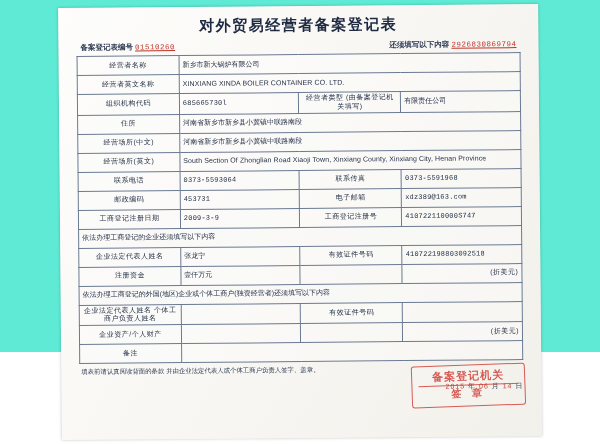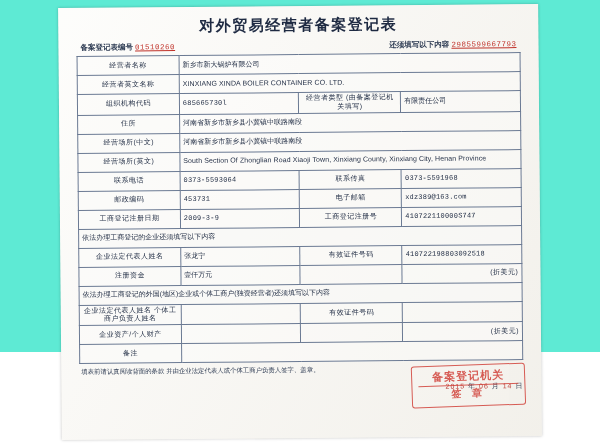--- a/index.html
+++ b/index.html
@@ -180,21 +180,21 @@
 
       <div class="title">对外贸易经营者备案登记表</div>
 
       <div class="toprow">
         <div>
           <span class="lbl">备案登记表编号</span>
           <span class="red">01510260</span>
         </div>
         <div>
           <span class="lbl">还须填写以下内容</span>
-          <span class="red">2985599667793</span>
+          <span class="red">2926830869794</span>
         </div>
       </div>
 
       <table class="main">
         <colgroup>
           <col style="width:23%">
           <col style="width:27%">
           <col style="width:23%">
           <col style="width:27%">
         </colgroup>

